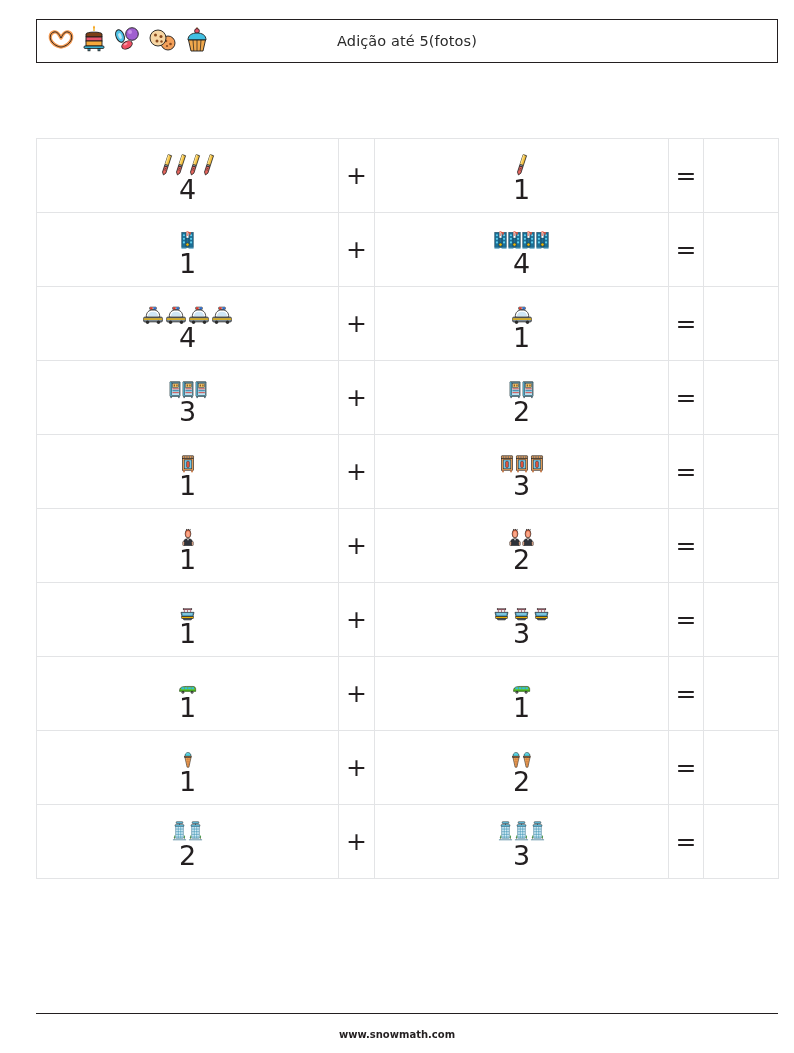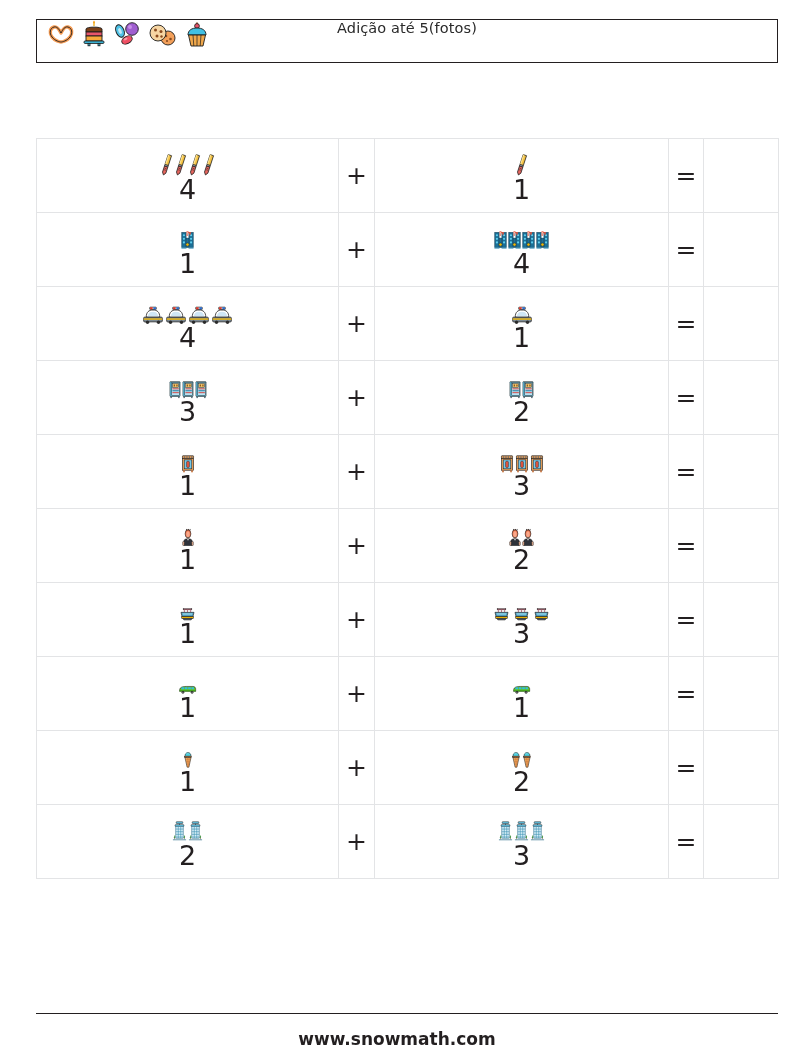--- a/index.html
+++ b/index.html
@@ -26,21 +26,21 @@
   
   .header-box {
     position: absolute;
     left: 36px;
     top: 19px;
     width: 742px;
     height: 44px;
     border: 1.6px solid #231f20;
     box-sizing: border-box;
     display: flex;
-    align-items: flex-start;
+    align-items: center;
   }
   .header-icons {
     display: flex;
     align-items: center;
     gap: 3px;
     padding-left: 9px;
   }
   .header-icons .ic { display: block; }
   .header-title {
     position: absolute;
@@ -127,21 +127,21 @@
     top: 1013px;
     width: 742px;
     height: 0;
     border-top: 1.8px solid #231f20;
   }
   .footer-text {
     position: absolute;
     left: 0; right: 0;
     top: 1029px;
     text-align: center;
-    font-size: 17px;
+    font-size: 10px;
     font-weight: bold;
     color: #231f20;
   }
 </style>
 </head>
 <body>
 
 <div class="page">
 
   <div class="header-box">

